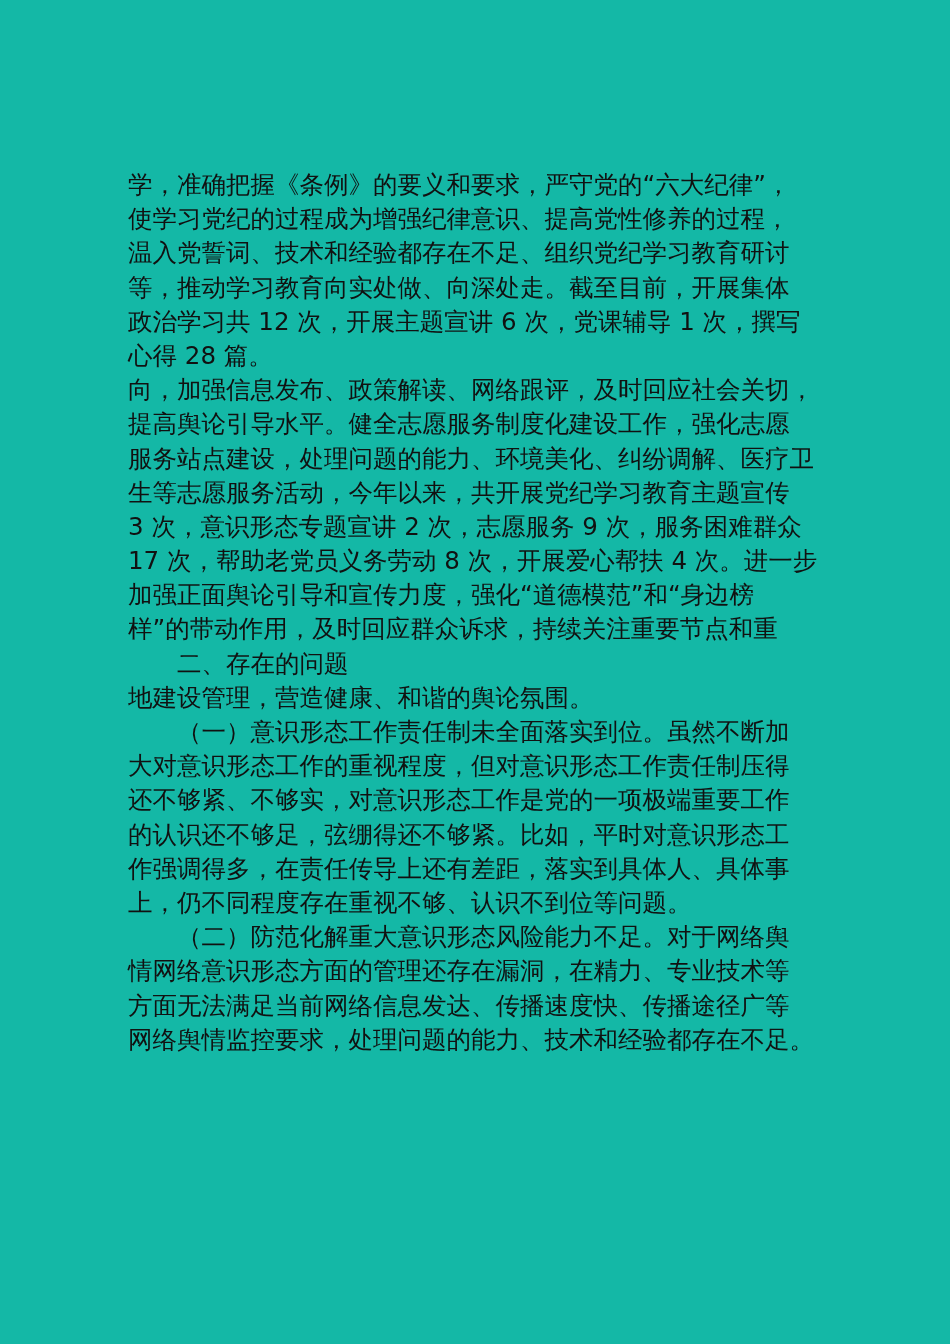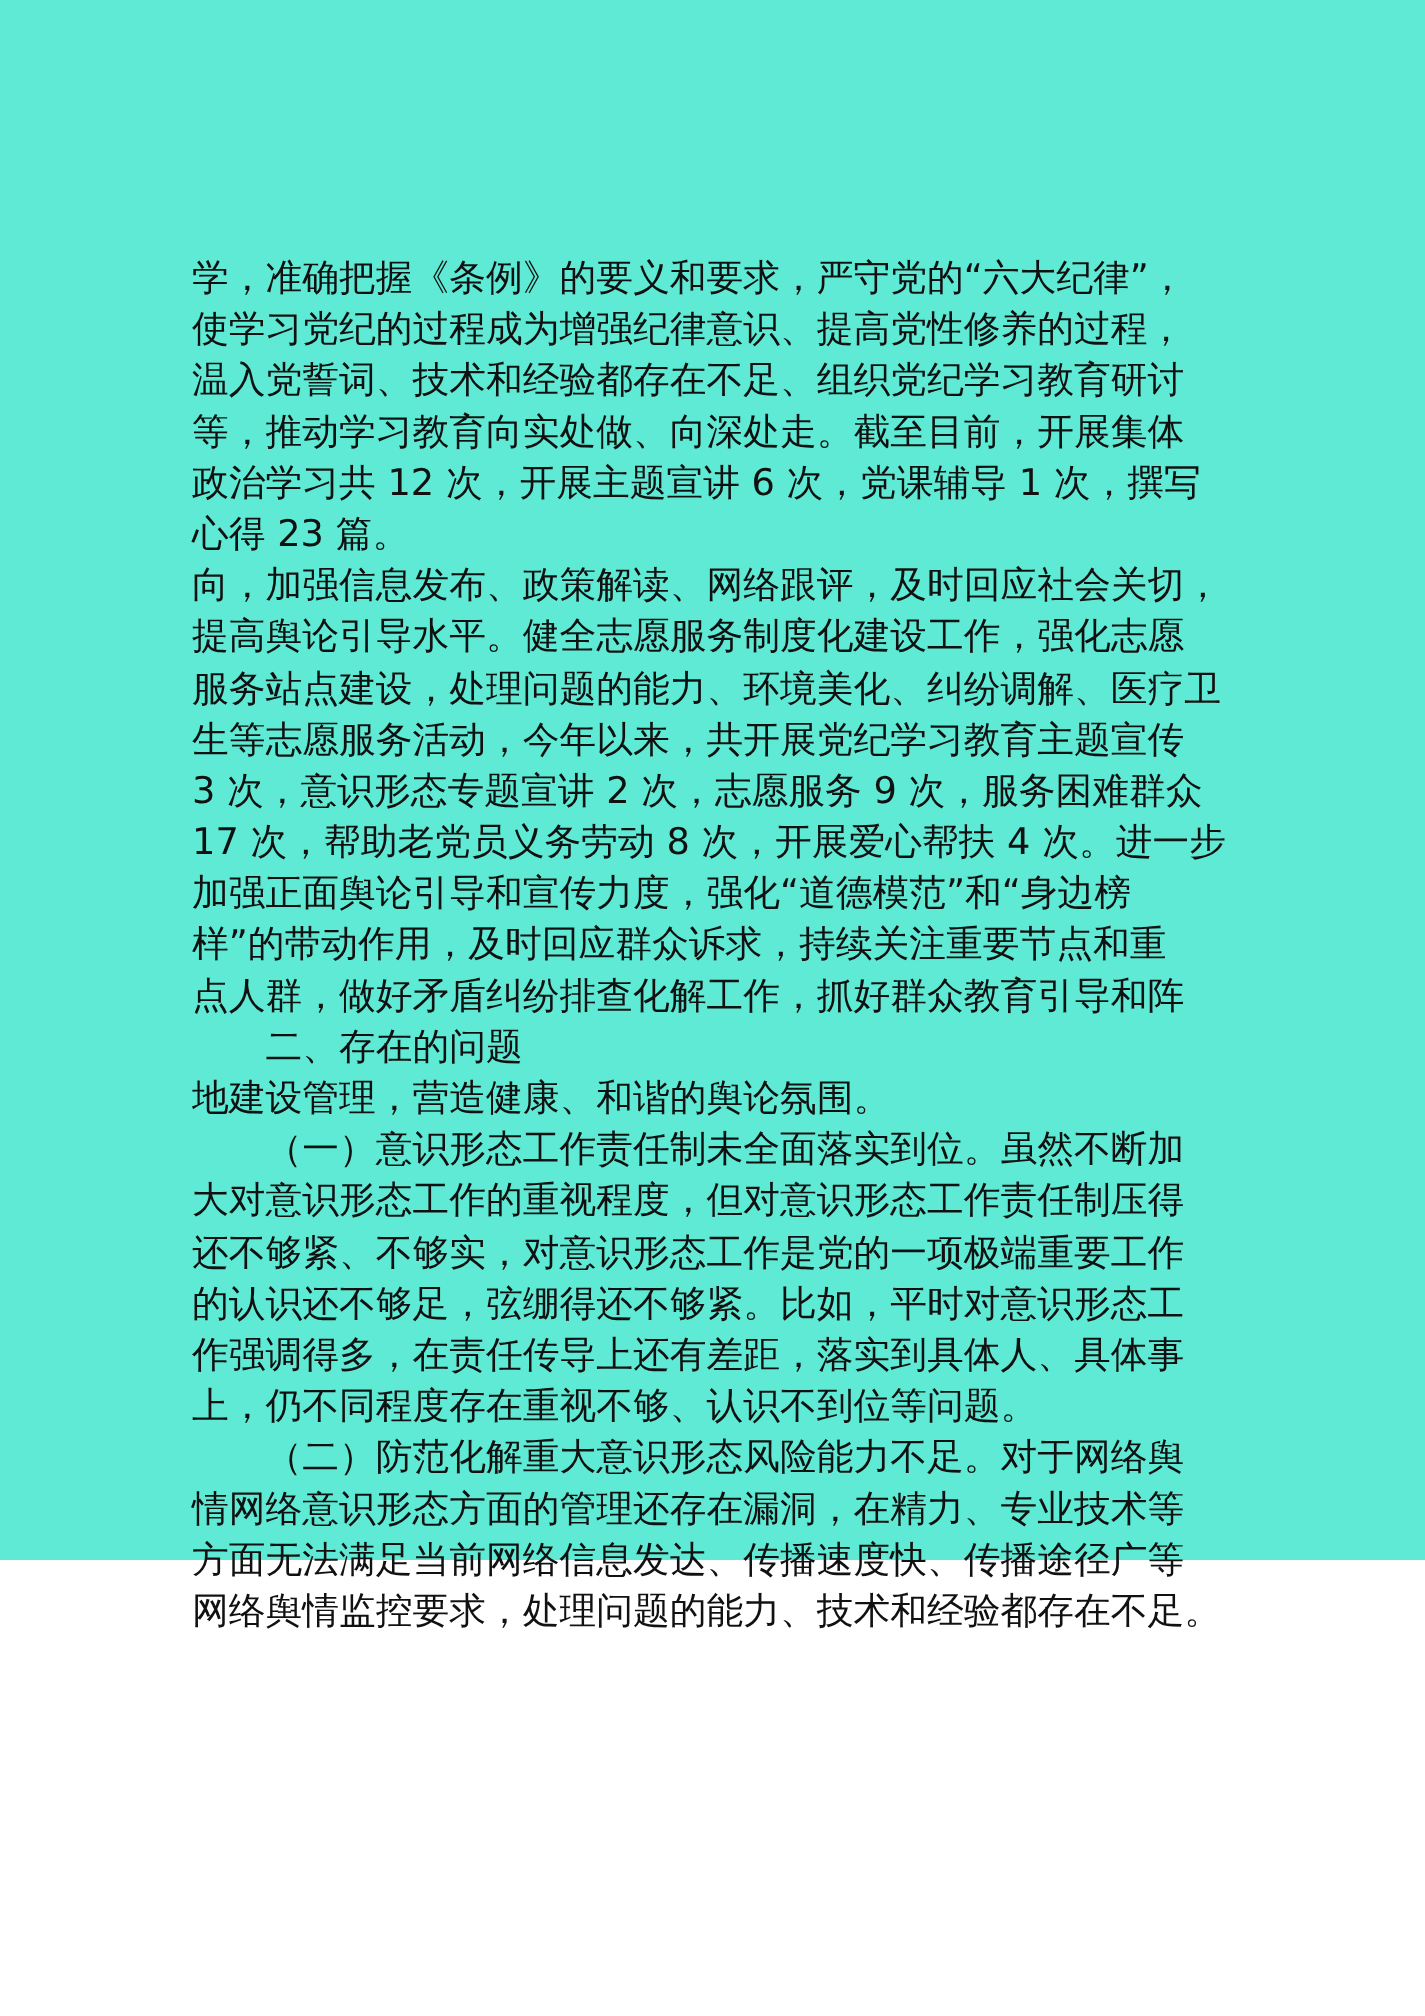--- a/index.html
+++ b/index.html
@@ -11,22 +11,22 @@
       width: 950px;
       height: 1344px;
       position: relative;
       overflow: hidden;
     }
     .page {
       position: absolute;
       left: 0;
       top: 0;
       width: 950px;
-      height: 1040px;
-      background: #5eead4;
+      height: 1344px;
+      background: #14b8a6;
     }
     .content {
       position: absolute;
       left: 128px;
       top: 168px;
       width: 720px;
       font-family: "DejaVu Sans", "Liberation Sans", sans-serif;
       font-size: 24.5px;
       line-height: 34.2px;
       color: #111111;
@@ -44,30 +44,29 @@
 </head>
 <body>
 
 <div class="page">
   <div class="content">
     <span class="line">学，准确把握《条例》的要义和要求，严守党的“六大纪律”，</span>
     <span class="line">使学习党纪的过程成为增强纪律意识、提高党性修养的过程，</span>
     <span class="line">温入党誓词、技术和经验都存在不足、组织党纪学习教育研讨</span>
     <span class="line">等，推动学习教育向实处做、向深处走。截至目前，开展集体</span>
     <span class="line">政治学习共 12 次，开展主题宣讲 6 次，党课辅导 1 次，撰写</span>
-    <span class="line">心得 23 篇。</span>
+    <span class="line">心得 28 篇。</span>
     <span class="line">向，加强信息发布、政策解读、网络跟评，及时回应社会关切，</span>
     <span class="line">提高舆论引导水平。健全志愿服务制度化建设工作，强化志愿</span>
     <span class="line">服务站点建设，处理问题的能力、环境美化、纠纷调解、医疗卫</span>
     <span class="line">生等志愿服务活动，今年以来，共开展党纪学习教育主题宣传</span>
     <span class="line">3 次，意识形态专题宣讲 2 次，志愿服务 9 次，服务困难群众</span>
     <span class="line">17 次，帮助老党员义务劳动 8 次，开展爱心帮扶 4 次。进一步</span>
     <span class="line">加强正面舆论引导和宣传力度，强化“道德模范”和“身边榜</span>
     <span class="line">样”的带动作用，及时回应群众诉求，持续关注重要节点和重</span>
-    <span class="line">点人群，做好矛盾纠纷排查化解工作，抓好群众教育引导和阵</span>
     <span class="line indent">二、存在的问题</span>
     <span class="line">地建设管理，营造健康、和谐的舆论氛围。</span>
     <span class="line indent">（一）意识形态工作责任制未全面落实到位。虽然不断加</span>
     <span class="line">大对意识形态工作的重视程度，但对意识形态工作责任制压得</span>
     <span class="line">还不够紧、不够实，对意识形态工作是党的一项极端重要工作</span>
     <span class="line">的认识还不够足，弦绷得还不够紧。比如，平时对意识形态工</span>
     <span class="line">作强调得多，在责任传导上还有差距，落实到具体人、具体事</span>
     <span class="line">上，仍不同程度存在重视不够、认识不到位等问题。</span>
     <span class="line indent">（二）防范化解重大意识形态风险能力不足。对于网络舆</span>
     <span class="line">情网络意识形态方面的管理还存在漏洞，在精力、专业技术等</span>

